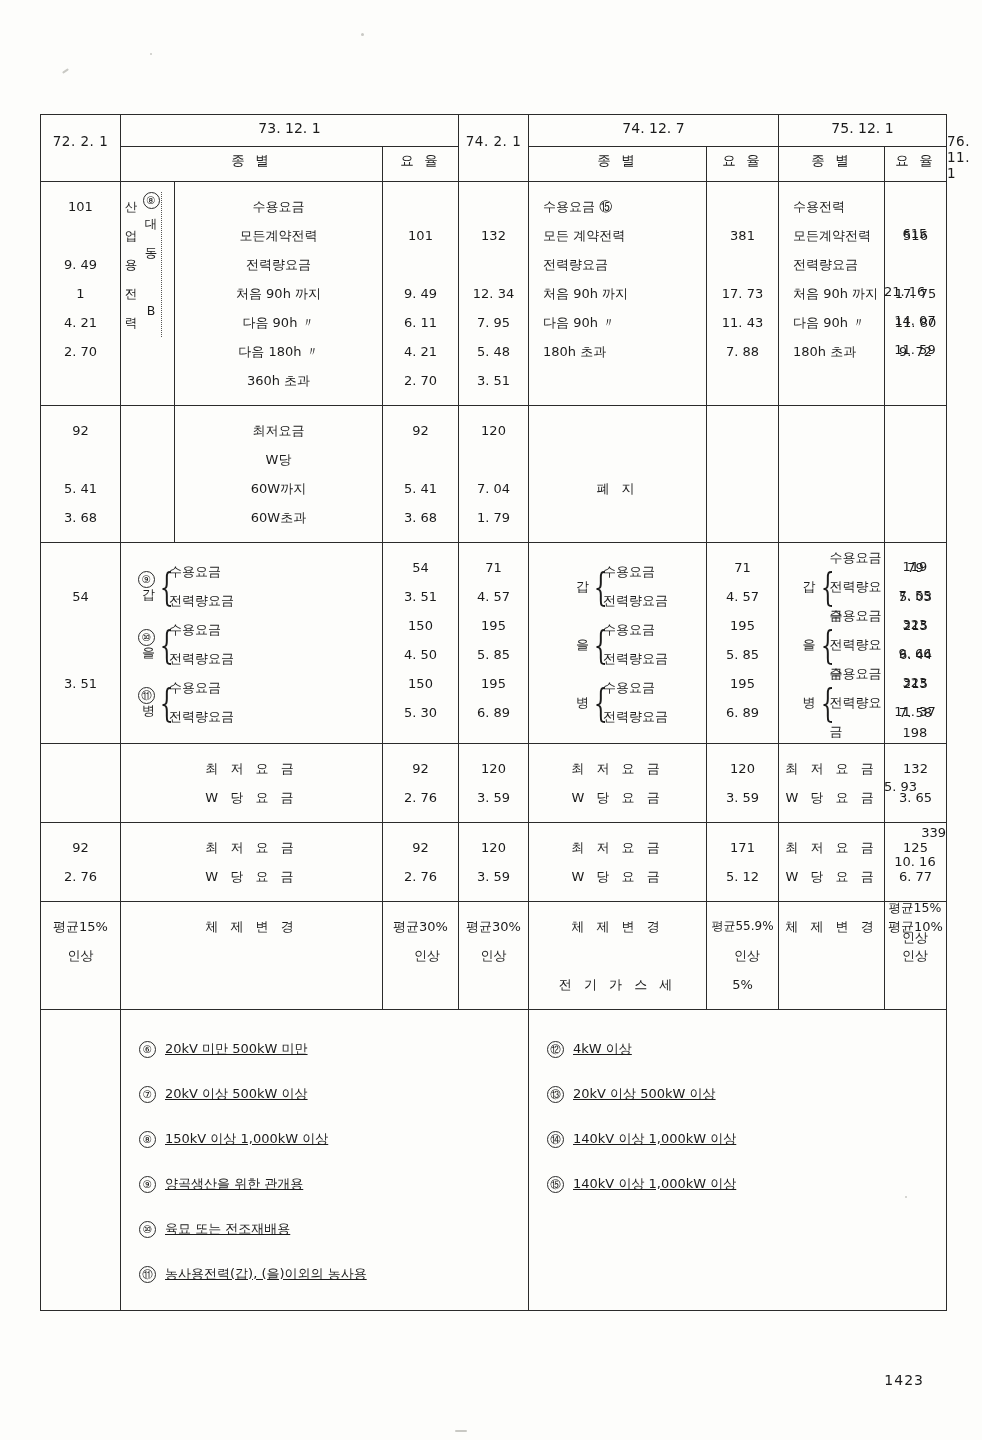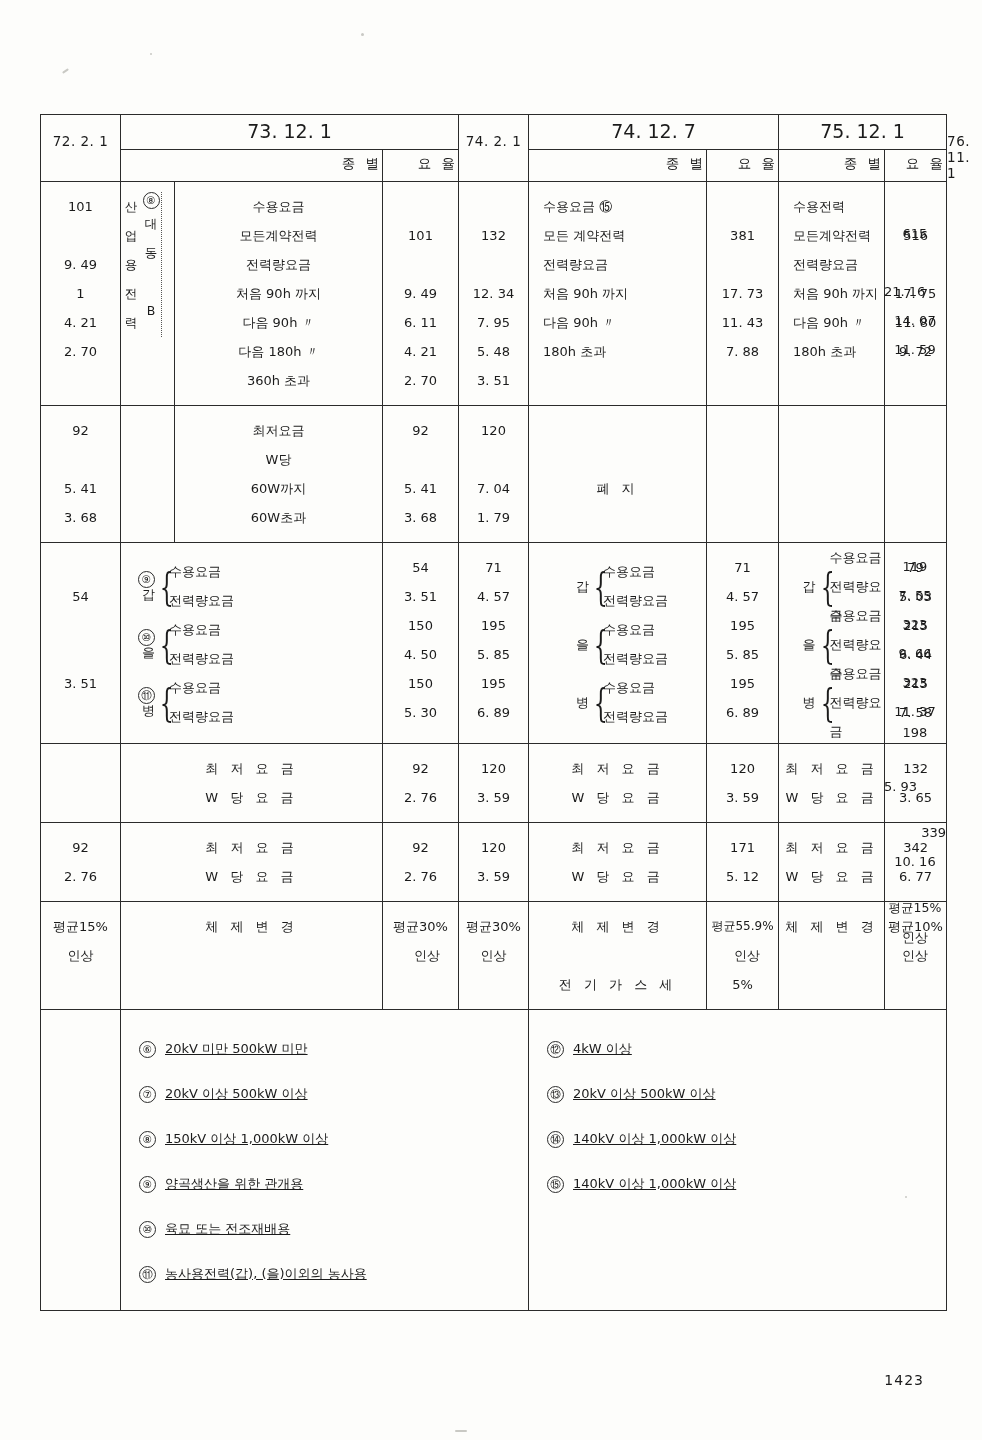--- a/index.html
+++ b/index.html
@@ -56,26 +56,26 @@
   col.c9 { width: 62px; }
   
   .hdr-date {
     text-align: center;
     font-size: 13.5px;
     letter-spacing: 0.5px;
     padding-top: 18px !important;
   }
   .hdr-top {
     text-align: center;
-    font-size: 19px;
+    font-size: 14px;
     padding: 5px 0 4px !important;
     border-bottom: 1px solid #2b2b2b !important;
   }
   .hdr-sub {
-    text-align: right;
+    text-align: center;
     font-size: 13.5px;
     padding: 5px 0 5px !important;
     letter-spacing: 3px;
   }
 
   
   .cell {
     font-size: 13px;
     line-height: 1.0;
   }
@@ -595,21 +595,21 @@
           </div>
         </td>
         <td class="cell">
           <div class="lines">
             <div class="ln ctr spread">최 저 요 금</div>
             <div class="ln ctr spread">W 당 요 금</div>
           </div>
         </td>
         <td class="cell">
           <div class="lines">
-            <div class="ln num">342</div>
+            <div class="ln num">125</div>
             <div class="ln num">6. 77</div>
           </div>
         </td>
       </tr>
 
       <tr>
         <td class="cell">
           <div class="lines">
             <div class="ln ctr">평균15%</div>
             <div class="ln ctr">인상</div>

